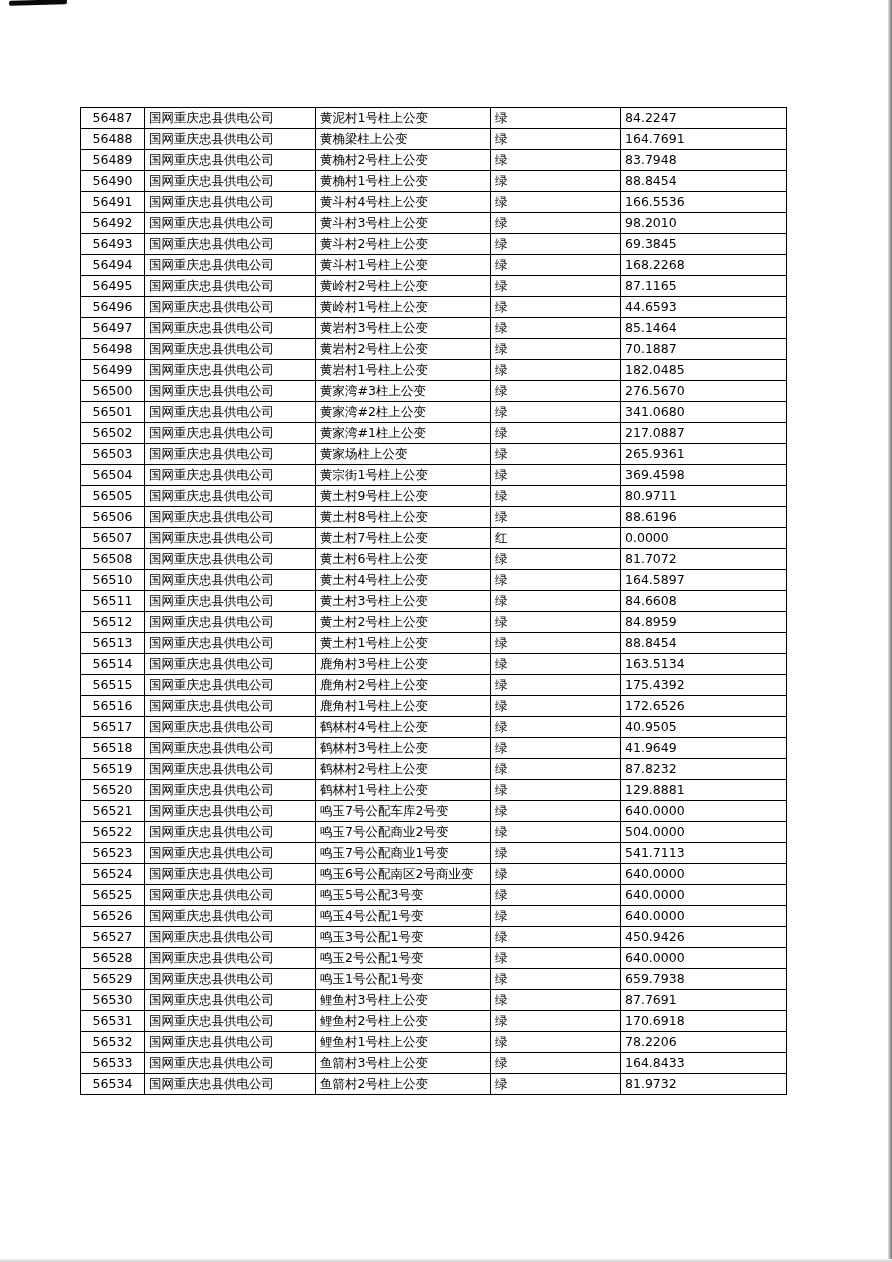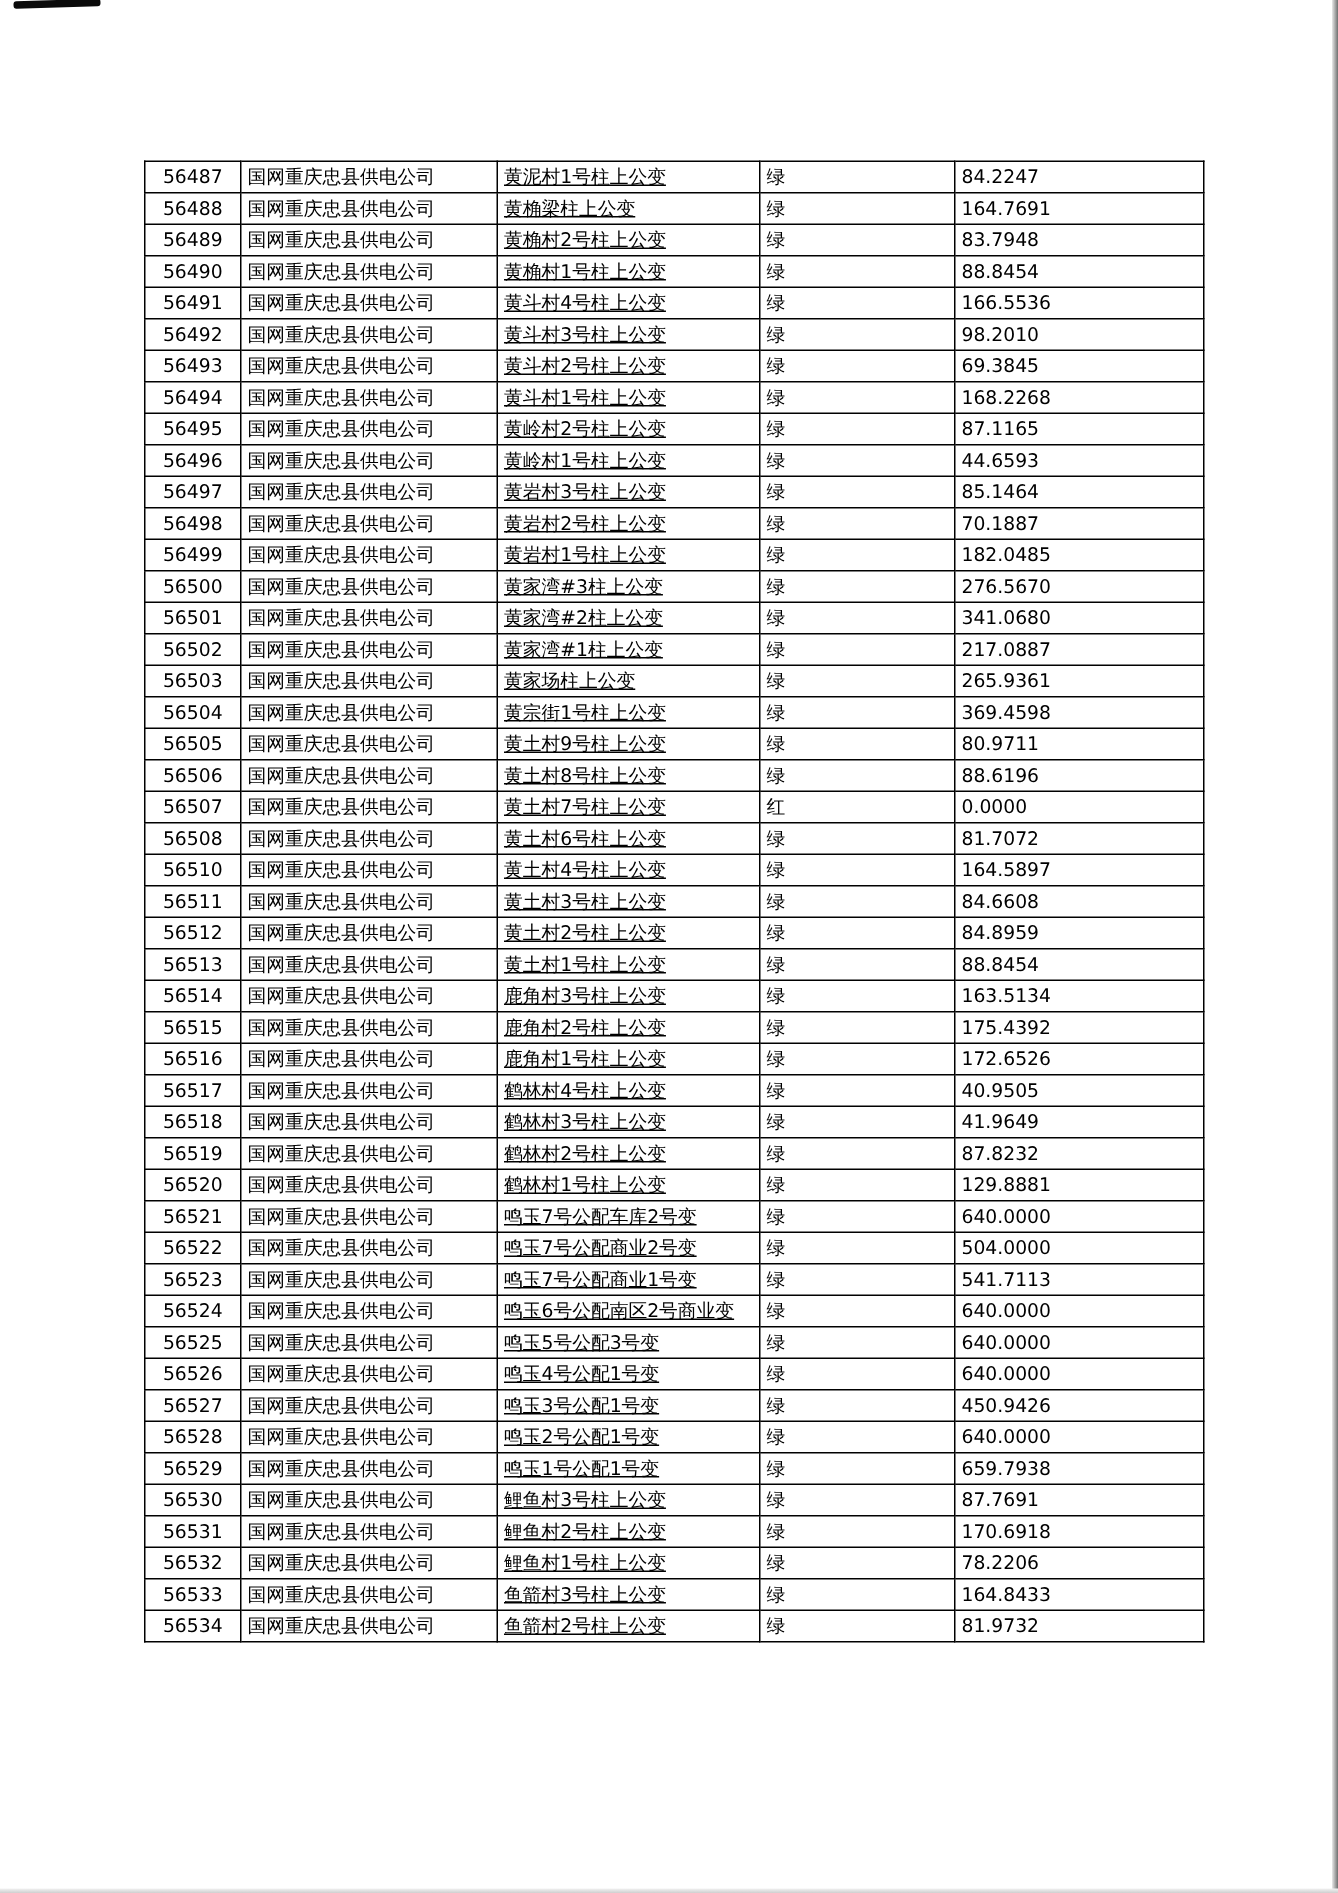--- a/index.html
+++ b/index.html
@@ -22,39 +22,39 @@
   }
   .page-edge-right {
     position: absolute; right: 0; top: 0; width: 4px; height: 100%;
     background: linear-gradient(to right, #e9e9e9, #6f6f6f);
   }
   .page-edge-bottom {
     position: absolute; bottom: 0; left: 0; width: 100%; height: 3px;
     background: linear-gradient(to bottom, #f2f2f2, #cfcfcf);
   }
 
-  .table-wrap { position: absolute; left: 96px; top: 107px; }
+  .table-wrap { position: absolute; left: 80px; top: 107px; }
   table.data-table {
     border-collapse: collapse;
     table-layout: fixed;
     width: 706px;
   }
   table.data-table td {
     border: 1px solid #000;
     height: 21px;
     font-size: 12.5px;
     line-height: 20px;
     padding: 0 4px;
     white-space: nowrap;
     overflow: visible;
     vertical-align: middle;
   }
   td.c0 { text-align: center; width: 64px; }
   td.c1 { width: 171px; padding-left: 5px; }
-  td.c2 { width: 175px; padding-left: 5px; text-decoration: underline; }
+  td.c2 { width: 175px; padding-left: 5px; }
   td.c3 { width: 130px; padding-left: 5px; }
   td.c4 { width: 166px; text-align: left; padding-right: 26px; }
 </style>
 </head>
 <body>
 
 <div class="sheet">
 
   <div class="scan-mark-top-left"></div>
 

